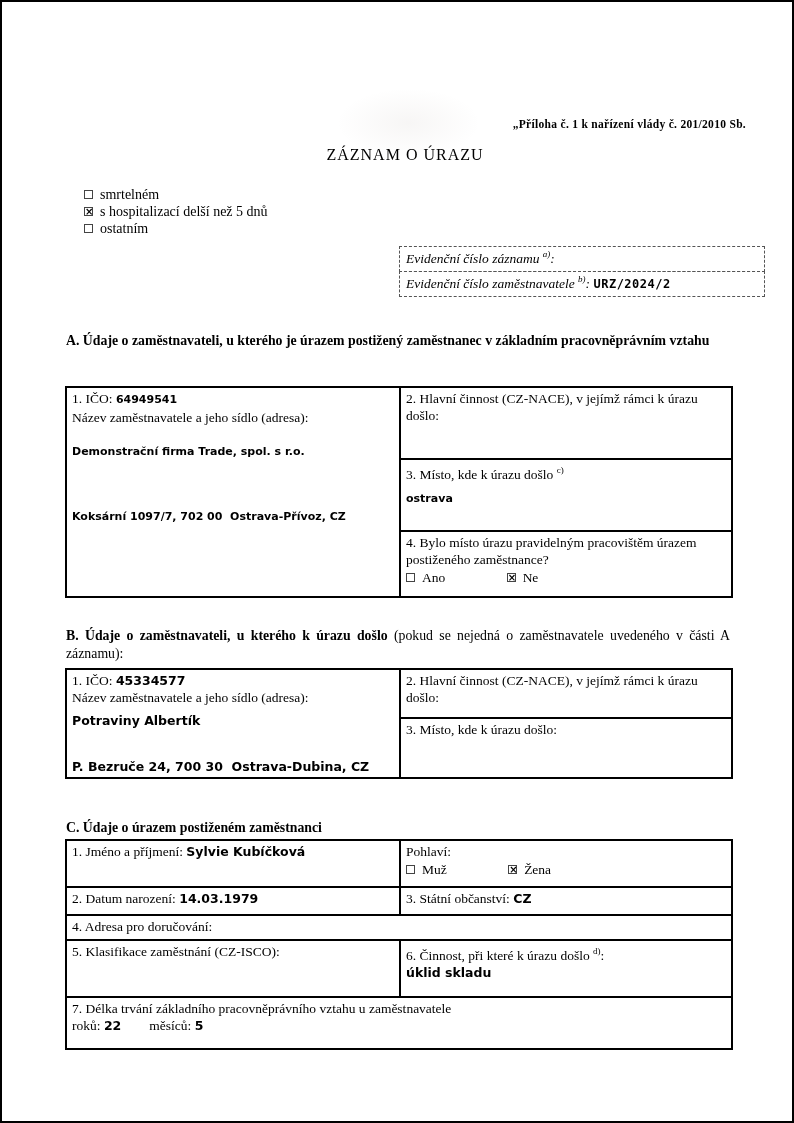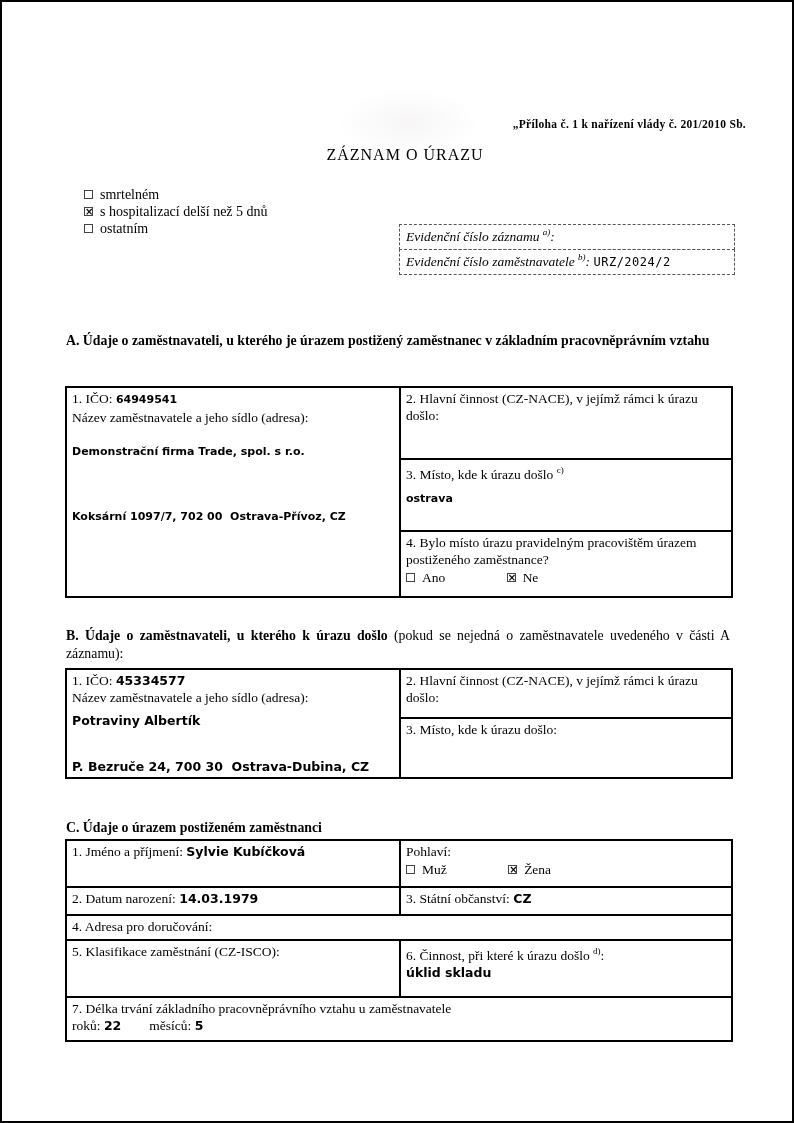--- a/index.html
+++ b/index.html
@@ -26,21 +26,21 @@
 
   .injury-types { position:absolute; top:186px; left:84px; font-size:14px; }
   .cb-row { line-height:17px; white-space:nowrap; }
   .cb {
     display:inline-block; width:9px; height:9px; border:1px solid #444;
     line-height:8px; font-size:10px; text-align:center; vertical-align:baseline;
     margin-right:7px; font-family:"DejaVu Sans", sans-serif; font-weight:bold;
     position:relative; top:0px; overflow:hidden;
   }
 
-  .evidence { position:absolute; top:224px; left:399px; width:336px; }
+  .evidence { position:absolute; top:246px; left:399px; width:366px; }
   .ev-box {
     border:1px dashed #555; padding:2px 6px; height:26px;
     font-style:italic; font-size:13.5px; white-space:nowrap;
   }
   .ev-box + .ev-box { margin-top:-1px; }
   .ev-box sup { font-size:9px; font-style:italic; }
 
   .sec-heading {
     position:absolute; left:66px; width:664px;
     font-size:13.8px; font-weight:bold; text-align:justify; line-height:19px;
@@ -55,21 +55,21 @@
   table.form td {
     border:2px solid #000; vertical-align:top;
     padding:2px 5px; font-size:13.5px; line-height:17px;
   }
   .val {
     font-family:"DejaVu Sans", sans-serif; font-weight:bold; font-size:12.5px;
     white-space:pre-wrap;
   }
   .val-lg { font-size:11px; line-height:18px; }
   .val-mono {
-    font-family:"DejaVu Sans Mono", monospace; font-weight:normal;
+    font-family:"DejaVu Sans Mono", monospace; font-weight:bold;
     font-size:12px; font-style:normal; letter-spacing:0.5px;margin-top:30px;
   }
   sup { font-size:9px; }
   .opt-gap { margin-left:58px; }
   .q-opts { margin-top:1px; }
 </style>
 </head>
 <body>
 
 <div class="page-frame"></div>
@@ -210,21 +210,21 @@
   <tr>
     <td style="height:57px;">
       <div>5. Klasifikace zaměstnání (CZ-ISCO):</div>
     </td>
     <td>
       <div><span>6. Činnost, při které k úrazu došlo </span><sup>d)</sup><span>:</span></div>
       <div class="val">úklid skladu</div>
     </td>
   </tr>
   <tr>
-    <td colspan="2" style="height:44px;">
+    <td colspan="2" style="height:52px;">
       <div>7. Délka trvání základního pracovněprávního vztahu u zaměstnavatele</div>
       <div>
         <span>roků: </span><span class="val">22</span><span style="margin-left:28px;">měsíců: </span><span class="val">5</span>
       </div>
     </td>
   </tr>
 </tbody>
   </table>
 
 </body></html>

